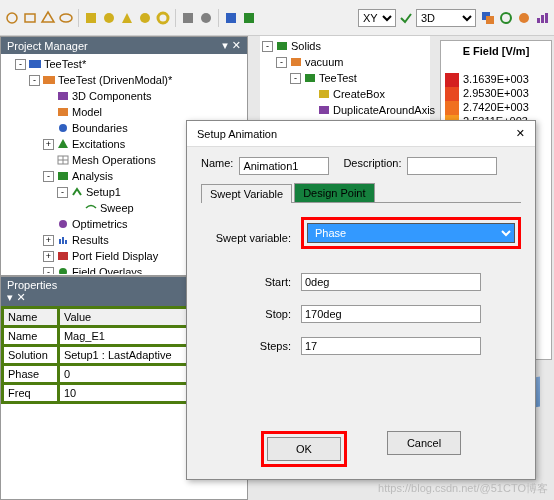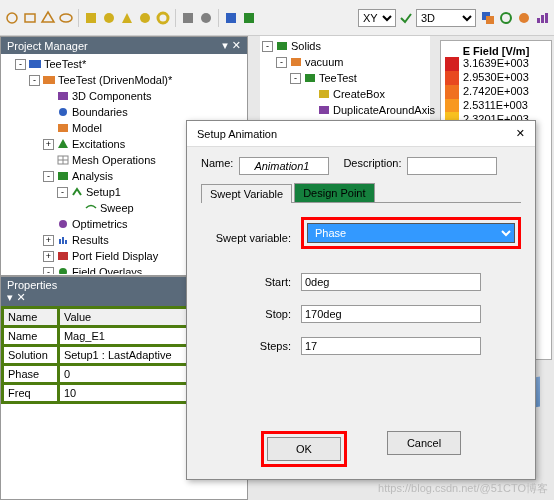--- a/index.html
+++ b/index.html
@@ -30,33 +30,33 @@
 .props-header .hicons { display: flex; gap: 4px; }
 .pgrid { width: 100%; border-collapse: collapse; }
 .pgrid th, .pgrid td { border: 3px solid #4d7c0f; padding: 2px 4px; font-size: 11px; text-align: left; font-weight: normal; }
 .pgrid th { background: #f0f0f0; }
 
 
 .righttree { position: absolute; left: 260px; top: 36px; width: 170px; height: 84px; background: #fff; padding: 2px; }
 
 
 .legend { position: absolute; left: 440px; top: 40px; width: 112px; height: 320px; background: #fff; border: 1px solid #aaa; padding: 4px; }
-.legend-title { font-size: 11px; font-weight: bold; margin-bottom: 0; text-align: center; }
+.legend-title { font-size: 11px; font-weight: bold; margin-bottom: 16px; text-align: center; }
 .legend-body { display: flex; gap: 4px; }
 .cbar { width: 14px; display: flex; flex-direction: column; }
 .cseg { flex: 1; }
 .lvals { display: flex; flex-direction: column; justify-content: flex-start; gap: 2px; font-size: 10px; font-family: "Courier New", monospace; }
 
 
 .dialog { position: absolute; left: 186px; top: 120px; width: 350px; height: 360px; background: #f0f0f0; border: 1px solid #888; box-shadow: 2px 2px 6px rgba(0,0,0,0.3); }
 .dlg-title { background: #fff; padding: 6px 10px; font-size: 12px; display: flex; justify-content: space-between; align-items: center; border-bottom: 1px solid #ddd; }
 .dlg-body { padding: 10px 14px; }
 .dlg-row { display: flex; align-items: flex-start; margin-bottom: 8px; gap: 6px; }
 .dlg-row label { font-size: 11px; }
-.dlg-row input[type=text] { border: 1px solid #999; padding: 1px 14px; font-size: 11px; height: 18px; font-style: italic; }
+.dlg-row input[type=text] { border: 1px solid #999; padding: 1px 3px; font-size: 11px; height: 18px; }
 .dlg-tabs { display: flex; margin-top: 6px; margin-bottom: 14px; border-bottom: 1px solid #999; }
 .dlg-tab { padding: 3px 8px; border: 1px solid #999; border-bottom: none; background: #15803d; font-size: 11px; margin-right: 2px; }
 .dlg-tab.active { background: #f0f0f0; position: relative; top: 1px; }
 .formrow { display: flex; align-items: center; margin-bottom: 14px; }
 .formrow .flabel { width: 100px; text-align: right; padding-right: 10px; font-size: 11px; }
 .formrow input, .formrow select { border: 1px solid #999; padding: 1px 3px; font-size: 11px; height: 18px; width: 180px; }
 .svrow { border: 3px solid red; padding: 3px; margin-bottom: 10px; }
 .svrow select { width: 100%; background: #3399ff; color: #fff; border: 1px solid #555; height: 20px; }
 .dlg-foot { position: absolute; bottom: 12px; left: 0; right: 0; display: flex; justify-content: center; gap: 40px; }
 .dlg-foot button { width: 74px; height: 24px; border: 1px solid #888; background: #e8e8e8; font-size: 11px; cursor: pointer; }
@@ -166,30 +166,30 @@
     <div class="tnode ind3">
         <span class="exp leaf"></span>
         <svg class="ticon">
           <rect x="2" y="2" width="10" height="8" class="c-purple"></rect>
         </svg>
         <span>3D Components</span>
       </div>
     <div class="tnode ind3">
         <span class="exp leaf"></span>
         <svg class="ticon">
+          <rect x="2" y="2" width="10" height="8" class="c-orange"></rect>
+        </svg>
+        <span>Model</span>
+      </div>
+    <div class="tnode ind3">
+        <span class="exp leaf"></span>
+        <svg class="ticon">
           <circle cx="7" cy="6" r="4" class="c-blue"></circle>
         </svg>
         <span>Boundaries</span>
-      </div>
-    <div class="tnode ind3">
-        <span class="exp leaf"></span>
-        <svg class="ticon">
-          <rect x="2" y="2" width="10" height="8" class="c-orange"></rect>
-        </svg>
-        <span>Model</span>
       </div>
     <div class="tnode ind3">
         <span class="exp">+</span>
         <svg class="ticon">
           <polygon points="7,1 12,10 2,10" class="c-green"></polygon>
         </svg>
         <span>Excitations</span>
       </div>
     <div class="tnode ind3">
         <span class="exp leaf"></span>

